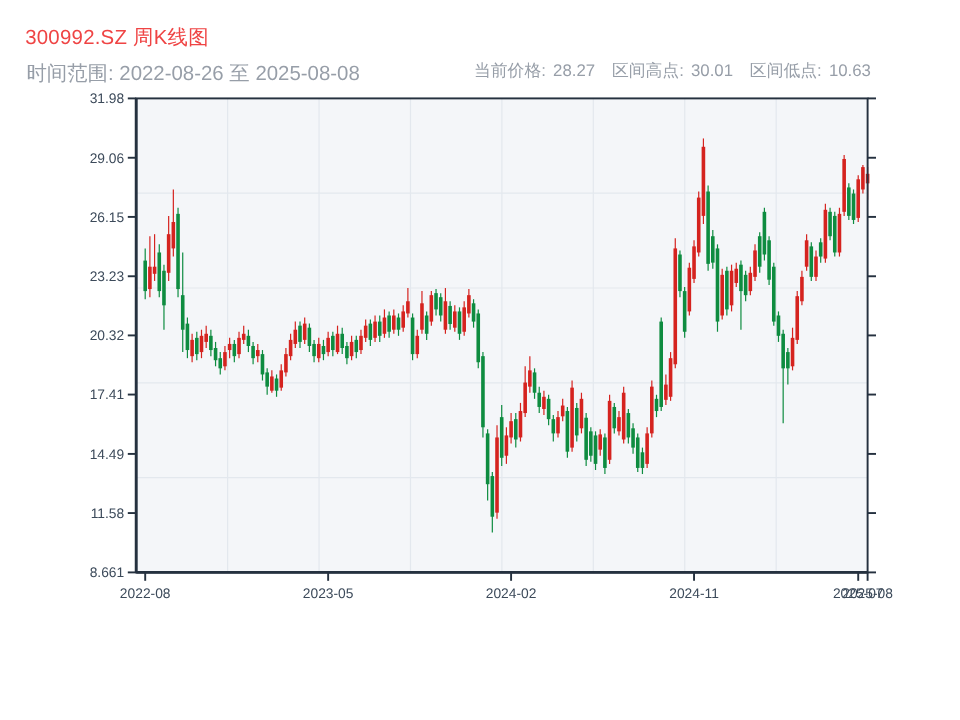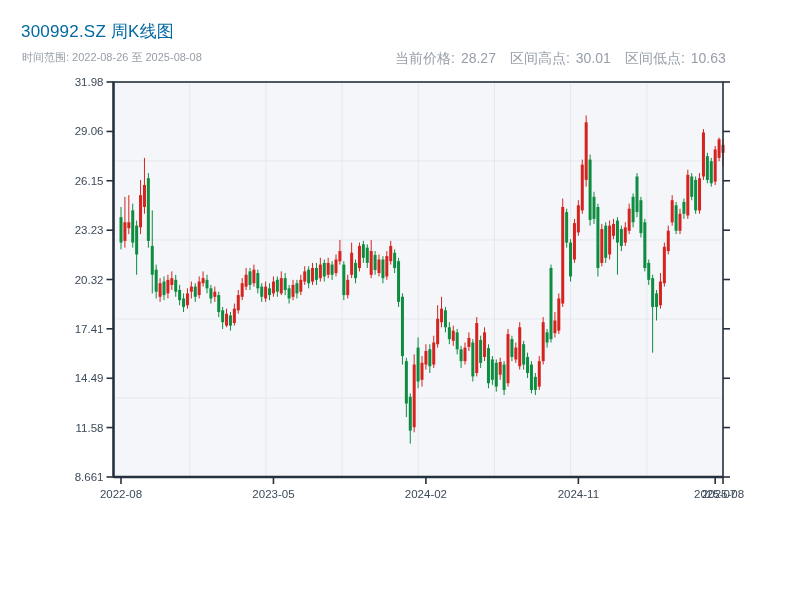--- a/index.html
+++ b/index.html
@@ -1,18 +1,18 @@
 <!DOCTYPE html>
 <html><head>
 <meta charset="utf-8">
 <style>
   html,body{margin:0;padding:0;background:#ffffff;}
   body{width:800px;height:600px;position:relative;font-family:"Liberation Sans","DejaVu Sans",sans-serif;overflow:hidden;}
-  .page-title{position:absolute;left:21px;top:20px;font-size:17px;color:#0369a1;font-weight:500;letter-spacing:.2px;}
-  .sub-row{position:absolute;left:22px;top:50px;width:760px;font-size:11px;color:#979ea8;display:flex;}
+  .page-title{position:absolute;left:21px;top:20px;font-size:17px;color:#ef4444;font-weight:500;letter-spacing:.2px;}
+  .sub-row{position:absolute;left:22px;top:50px;width:760px;font-size:17px;color:#979ea8;display:flex;}
   .range-text{white-space:pre;}
   .info-group{position:absolute;left:395px;top:50px;font-size:14px;color:#979ea8;}
   .info-group span{margin-right:6px;}
   .info-group .gap{margin-right:14px;}
   svg{position:absolute;left:0;top:0;}
 </style>
 </head>
 <body>
 
 <div class="page-title">300992.SZ 周K线图</div>

